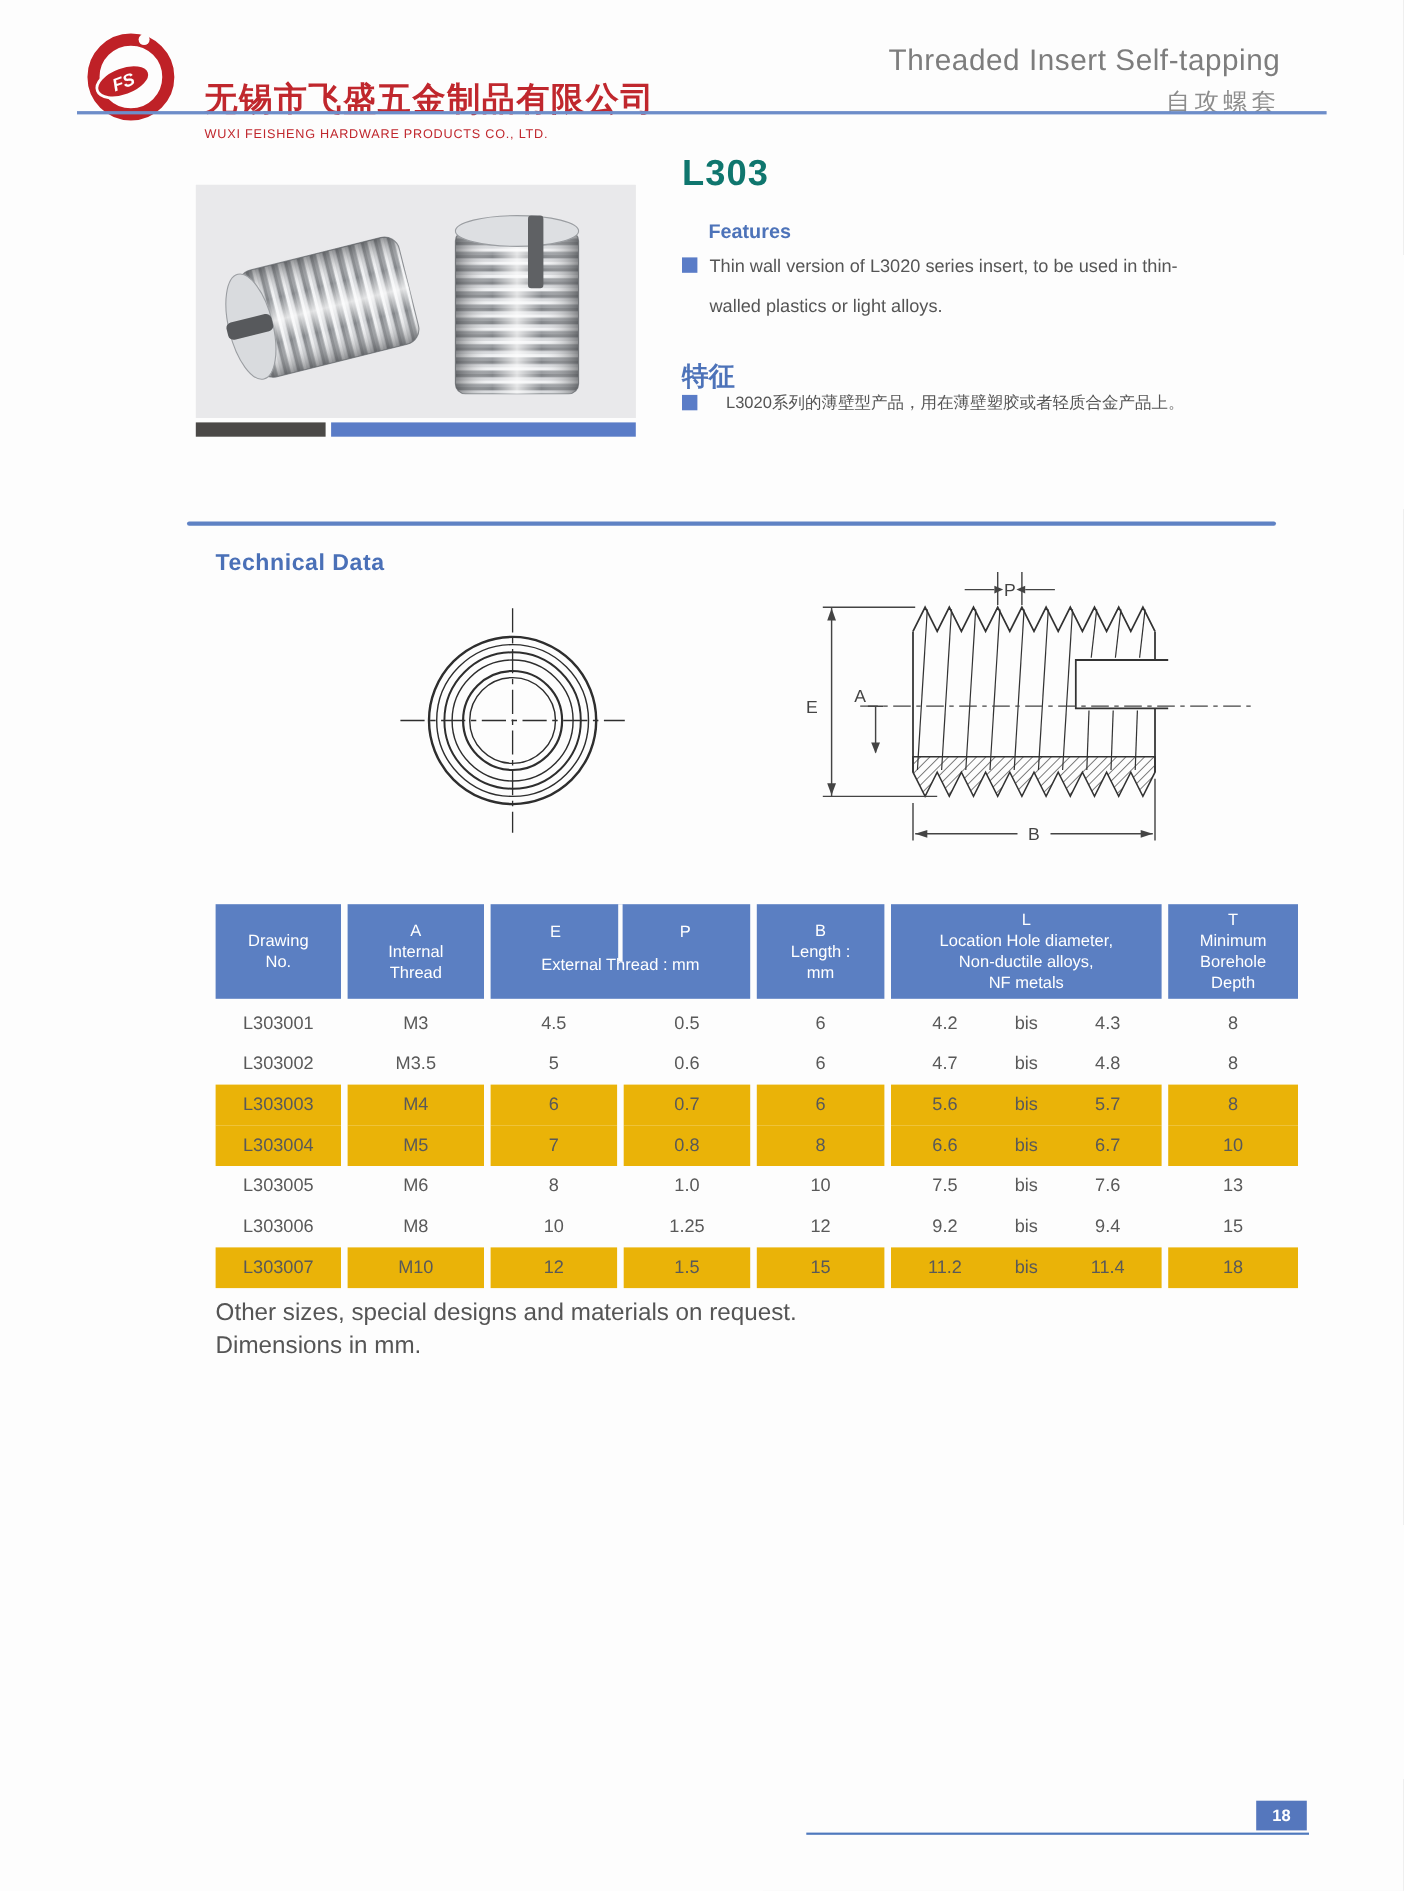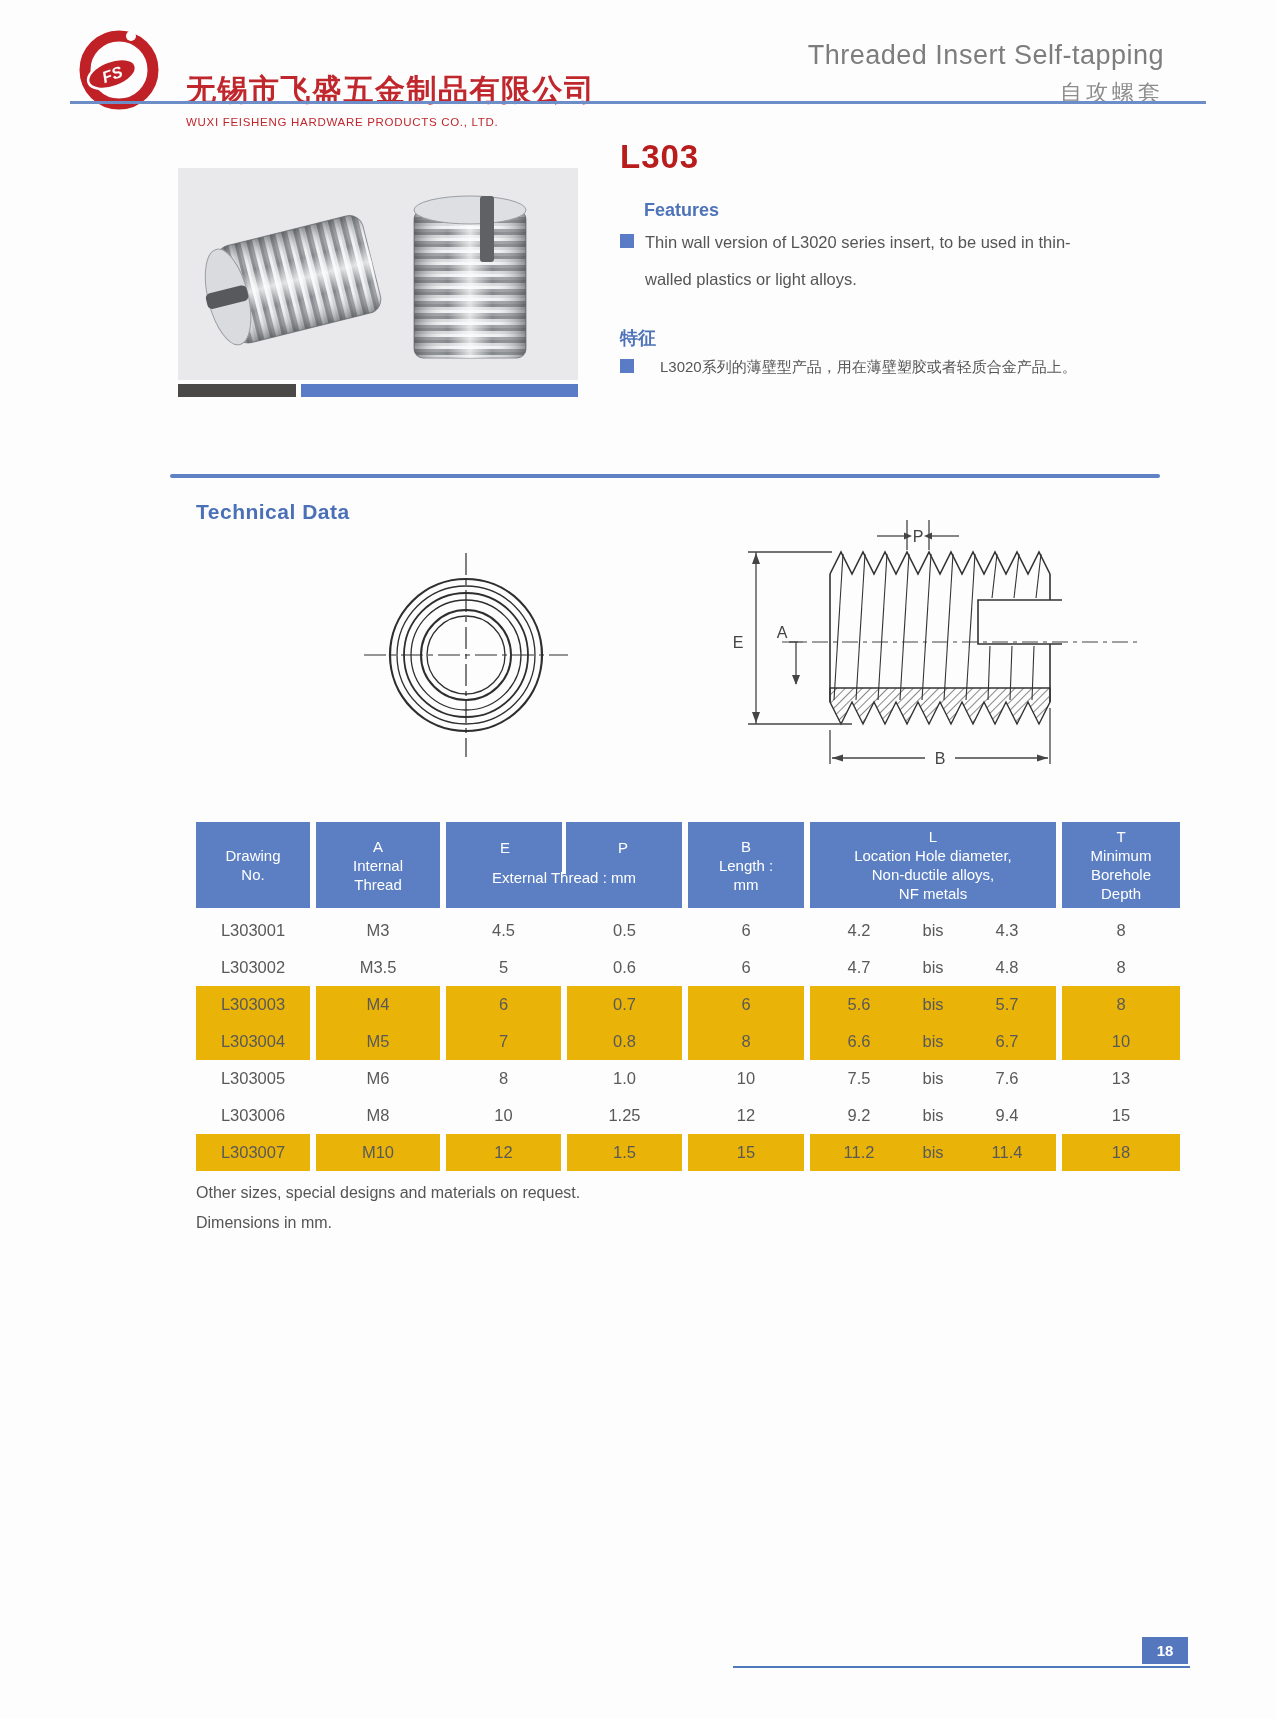--- a/index.html
+++ b/index.html
@@ -17,26 +17,26 @@
   .doc-title{right:112px;top:40px;text-align:right;}
   .doc-title-en{font-size:27px;color:#7d7d7d;letter-spacing:0.5px;}
   .doc-title-cn{font-size:22px;color:#8c8c8c;letter-spacing:4px;margin-top:7px;}
   .header-rule{left:70px;top:101px;width:1136px;height:3px;background:#6d8dc9;}
 
   
   .photo{left:178px;top:168px;width:400px;height:212px;background:#e9e9eb;}
   .bar-dark{left:178px;top:384px;width:118px;height:13px;background:#4b4947;}
   .bar-blue{left:301px;top:384px;width:277px;height:13px;background:#5a7cc7;}
 
-  .model{left:620px;top:138px;font-size:33px;font-weight:bold;color:#b91c1c;letter-spacing:1px;text-align:center;}
+  .model{left:620px;top:138px;font-size:33px;font-weight:bold;color:#0f766e;letter-spacing:1px;text-align:center;}
   .features-h{left:644px;top:200px;font-size:18px;font-weight:bold;color:#4d73b9;}
   .feature-item{left:620px;top:224px;width:500px;display:flex;gap:11px;align-items:flex-start;}
   .bullet{width:14px;height:14px;background:#5a7cc7;flex:0 0 auto;margin-top:10px;}
   .feature-text{font-size:16.5px;color:#555;line-height:37px;white-space:pre-line;}
-  .features-cn-h{left:620px;top:326px;font-size:18px;font-weight:bold;color:#4d73b9;}
+  .features-cn-h{left:620px;top:326px;font-size:24px;font-weight:bold;color:#4d73b9;}
   .feature-cn-item{left:620px;top:356px;width:540px;display:flex;gap:26px;align-items:flex-start;}
   .bullet-cn{width:14px;height:14px;background:#5a7cc7;flex:0 0 auto;margin-top:3px;}
   .feature-cn-text{font-size:15px;color:#555;line-height:21px;}
 
   .mid-rule{left:170px;top:474px;width:990px;height:4px;background:#5f82c4;border-radius:2px;}
   .tech-h{left:196px;top:500px;font-size:21px;font-weight:bold;color:#4a70b7;letter-spacing:0.5px;}
 
   .front-view{left:356px;top:545px;}
   .side-view{left:690px;top:478px;}
 
@@ -49,21 +49,21 @@
   .cell-ep{position:relative;justify-content:flex-start;padding-top:16px;min-height:70px;box-sizing:border-box;}
   .ep-top{display:flex;width:100%;}
   .ep-top span{flex:1;}
   .ep-sub{margin-top:11px;}
   .ep-divider{position:absolute;left:calc(50% - 2px);top:0;width:4px;height:52px;background:#fdfdfd;}
   .t-row{display:grid;grid-template-columns:114px 124px 115px 115px 116px 246px 118px;column-gap:6px;height:37px;}
   .td{display:flex;align-items:center;justify-content:center;font-size:16.5px;color:#595959;}
   .t-row.shaded .td{background:#eab308;}
   .l-cell span{width:74px;text-align:center;}
 
-  .notes{left:196px;top:1178px;font-size:16px;color:#555;line-height:30px;}
+  .notes{left:196px;top:1178px;font-size:22px;color:#555;line-height:30px;}
 
   
   .footer-slogan{left:640px;top:1640px;width:498px;text-align:right;font-size:17.5px;color:#93afd4;letter-spacing:0.3px;}
   .footer-rule{left:733px;top:1666px;width:457px;height:2px;background:#4f79bd;}
   .page-num{left:1142px;top:1637px;width:46px;height:27px;background:#5577bd;color:#fff;
             font-size:15px;font-weight:bold;display:flex;align-items:center;justify-content:center;}
 
   svg text{font-family:"Liberation Sans",sans-serif;}
 </style>
 </head>

